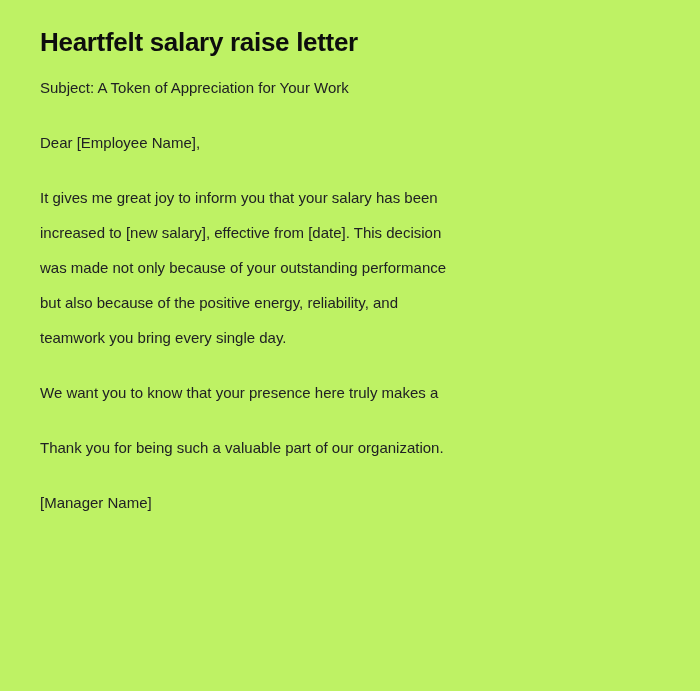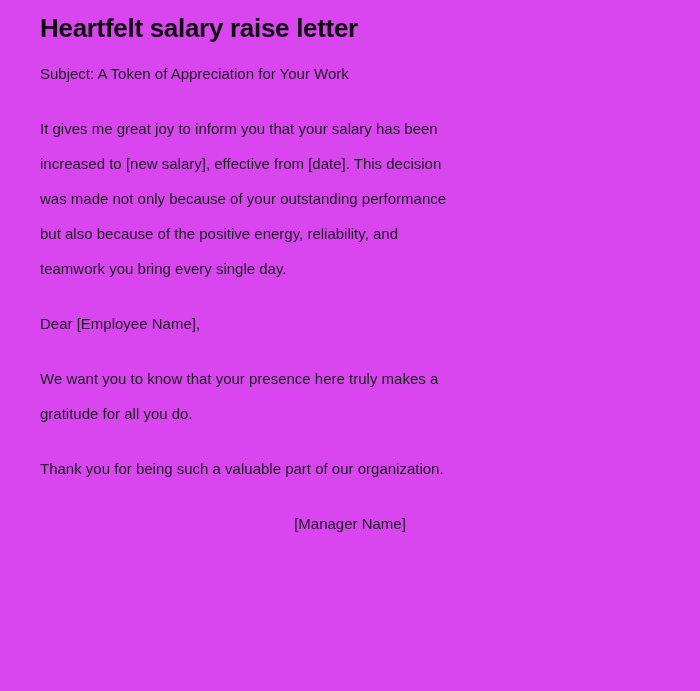--- a/index.html
+++ b/index.html
@@ -4,22 +4,22 @@
 <style>
   html, body {
     margin: 0;
     padding: 0;
     background: #ffffff;
   }
   .page {
     width: 700px;
     height: 691px;
     box-sizing: border-box;
-    padding: 12px 40px 40px 40px;
-    background: #d946ef;
+    padding: 26px 40px 40px 40px;
+    background: #bef264;
     font-family: "Liberation Sans", "DejaVu Sans", sans-serif;
     color: #202124;
     overflow: hidden;
   }
   h1.doc-title {
     margin: 0 0 12px 0;
     font-size: 26px;
     line-height: 32px;
     font-weight: 700;
     letter-spacing: -0.3px;
@@ -27,49 +27,47 @@
   }
   p.doc-para {
     margin: 0 0 20px 0;
     font-size: 15px;
     line-height: 35px;
     font-weight: 400;
     color: #202124;
   }
   p.doc-para:last-child {
     margin-bottom: 4px;
-    text-align: center;
   }
   .ln {
     display: block;
     white-space: nowrap;
   }
 </style>
 </head>
 <body>
 
 <div class="page">
 
   <h1 class="doc-title">Heartfelt salary raise letter</h1>
 
   <p class="doc-para">Subject: A Token of Appreciation for Your Work</p>
 
+  <p class="doc-para">Dear [Employee Name],</p>
+
   <p class="doc-para">
     <span class="ln">It gives me great joy to inform you that your salary has been</span>
     <span class="ln">increased to [new salary], effective from [date]. This decision</span>
     <span class="ln">was made not only because of your outstanding performance</span>
     <span class="ln">but also because of the positive energy, reliability, and</span>
     <span class="ln">teamwork you bring every single day.</span>
   </p>
 
-  <p class="doc-para">Dear [Employee Name],</p>
-
   <p class="doc-para">
     <span class="ln">We want you to know that your presence here truly makes a</span>
-    <span class="ln">gratitude for all you do.</span>
   </p>
 
   <p class="doc-para">
     <span class="ln">Thank you for being such a valuable part of our organization.</span>
   </p>
 
 
   <p class="doc-para">[Manager Name]</p>
 
 </div>

